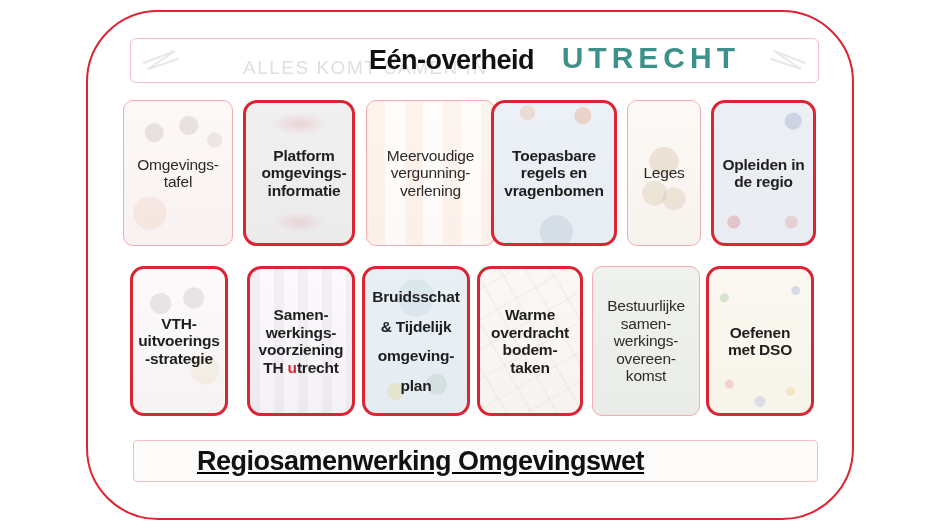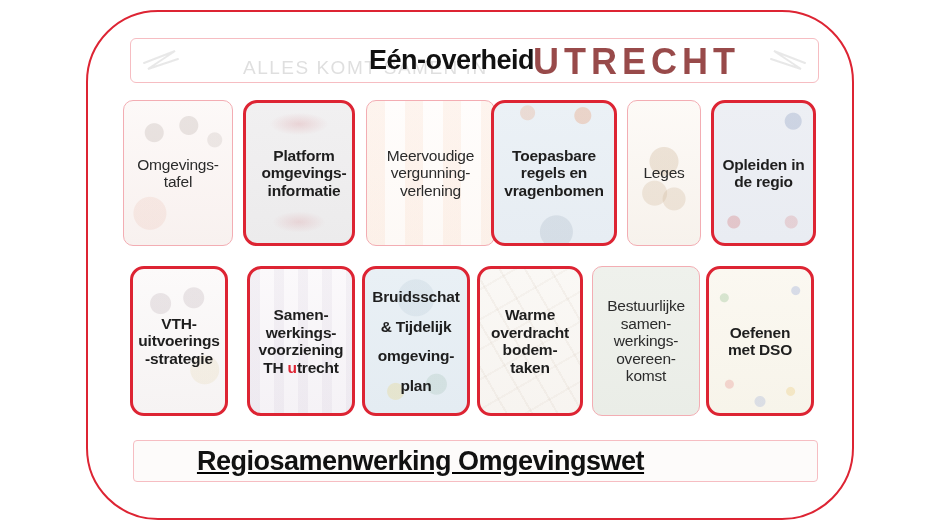--- a/index.html
+++ b/index.html
@@ -16,22 +16,22 @@
          border:2.5px solid var(--red);border-radius:72px;background:transparent;}
 
   
   .top-banner{position:absolute;left:130px;top:38px;width:689px;height:45px;
       background:#ffffff;border:1.5px solid var(--pink-light);border-radius:6px;
       display:flex;align-items:center;justify-content:center;overflow:hidden;}
   .banner-title{font-weight:700;font-size:27px;letter-spacing:-0.5px;color:#111;
       position:relative;z-index:2;margin-right:46px;}
   .wm-left{position:absolute;left:112px;top:18px;z-index:1;color:#b9b9b9;opacity:.45;
       font-size:19px;letter-spacing:1.5px;white-space:nowrap;}
-  .wm-right{position:absolute;right:78px;top:2px;z-index:1;color:#7f1d1d;opacity:.8;
-      font-weight:700;font-size:36px;letter-spacing:5px;white-space:nowrap;}
+  .wm-right{position:absolute;right:78px;top:2px;z-index:1;color:#0f766e;opacity:.8;
+      font-weight:700;font-size:30px;letter-spacing:5px;white-space:nowrap;}
   .doodle{position:absolute;top:8px;z-index:1;opacity:.8;}
   .doodle.left{left:10px;}
   .doodle.right{right:10px;transform:scaleX(-1);}
 
   .bottom-banner{position:absolute;left:133px;top:440px;width:685px;height:42px;
       background:#fdfbfa;border:1.8px solid var(--pink-light);border-radius:4px;
       display:flex;align-items:center;justify-content:center;text-decoration:underline;}
   .bottom-banner .banner-title{margin-right:110px;font-size:27px;}
 
   

